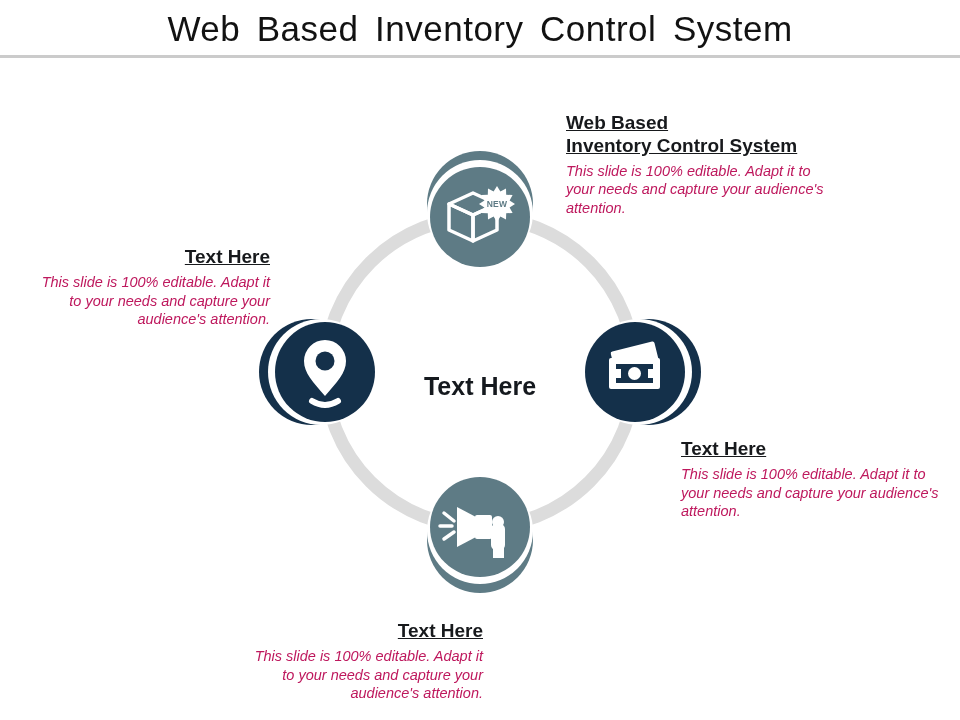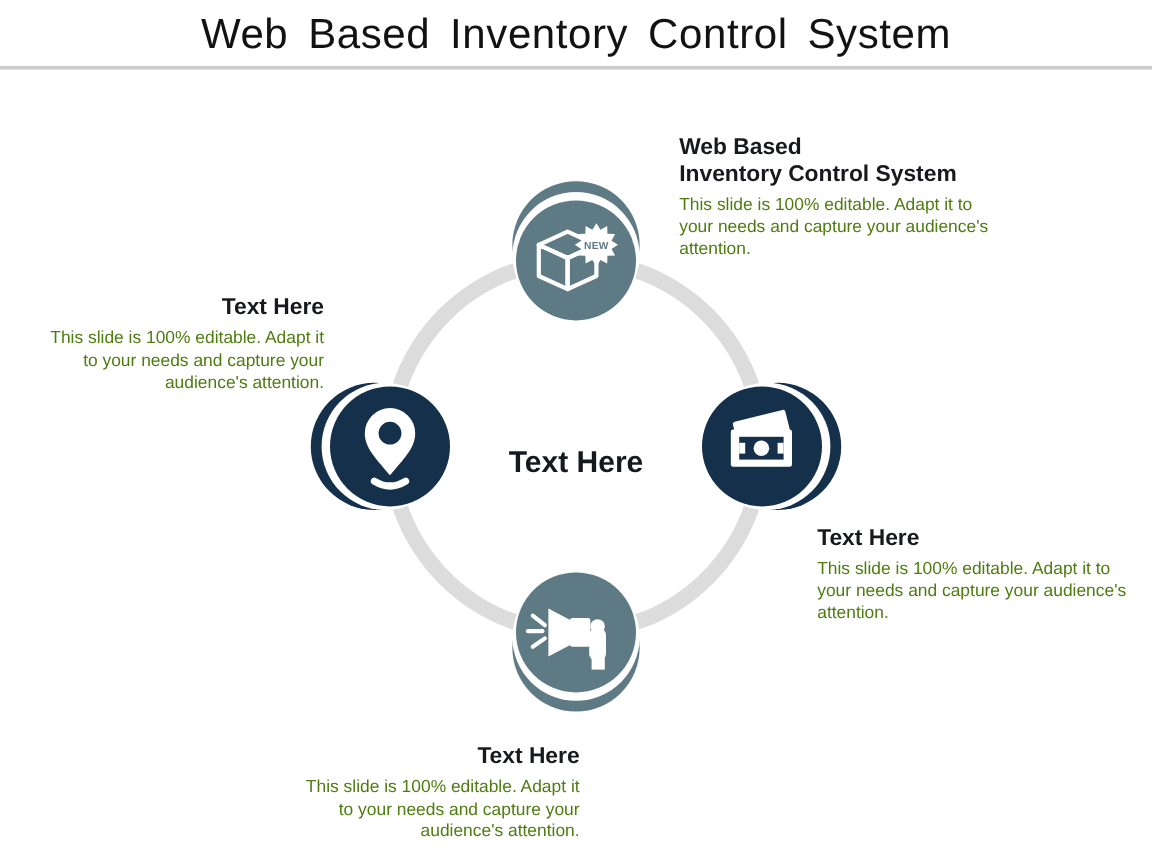--- a/index.html
+++ b/index.html
@@ -16,24 +16,24 @@
     position:absolute;top:55px;left:0;width:960px;height:3px;background:#cbcbcb;
   }
   .diagram{position:absolute;left:0;top:0;}
   .center-label{
     position:absolute;left:480px;top:386px;transform:translate(-50%,-50%);
     font-size:25px;font-weight:bold;color:#15191e;white-space:nowrap;
   }
   .text-block{position:absolute;}
   .text-block .heading{
     font-size:19px;font-weight:bold;color:#17191c;line-height:1.2;
-    white-space:pre-line;margin:0 0 4px 0;
+    white-space:pre-line;margin:0 0 4px 0;text-decoration:underline;
   }
   .text-block .body{
-    font-size:14.5px;color:#4d7c0f;line-height:1.3;margin:0;
+    font-size:14.5px;color:#be185d;line-height:1.3;margin:0;font-style:italic;
   }
   .block-top-right{left:566px;top:112px;width:260px;text-align:left;}
   .block-left{left:30px;top:246px;width:240px;text-align:right;}
   .block-right{left:681px;top:438px;width:260px;text-align:left;}
   .block-bottom{left:243px;top:620px;width:240px;text-align:right;}
 </style>
 </head>
 <body>
 
 <div class="slide">

